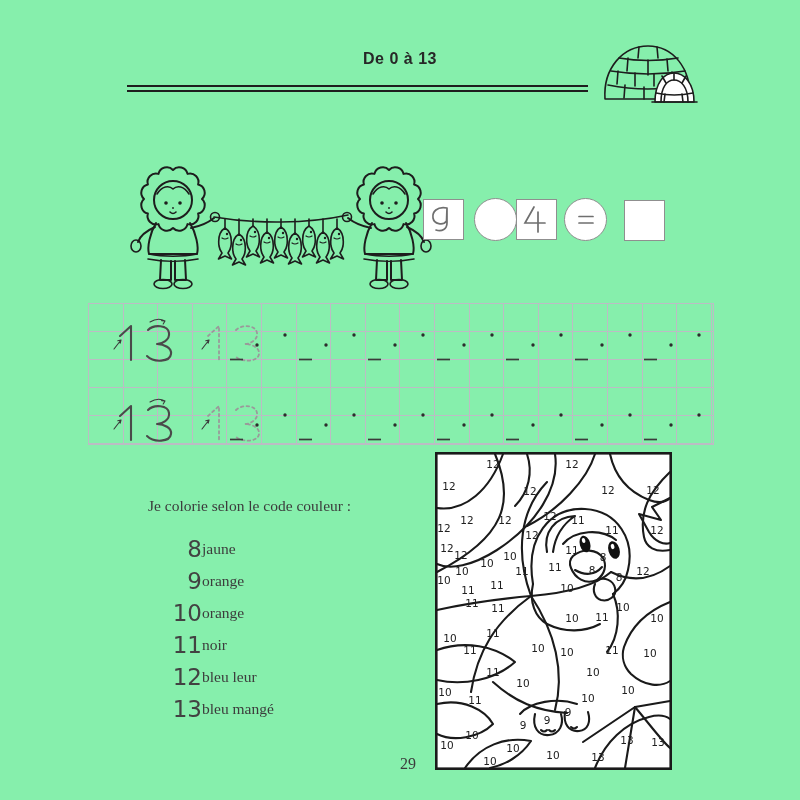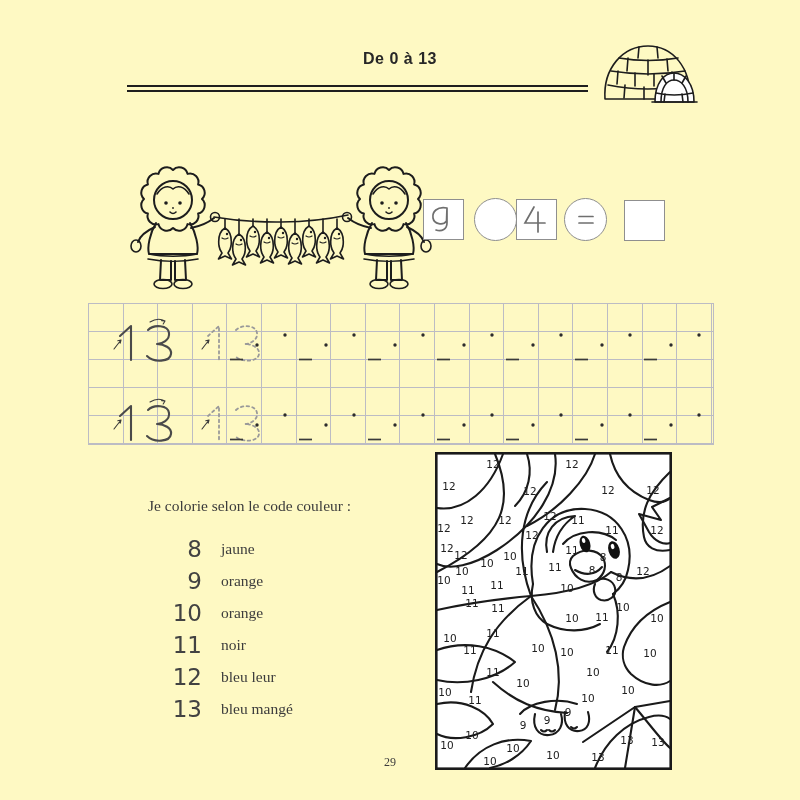--- a/index.html
+++ b/index.html
@@ -1,17 +1,17 @@
 <!DOCTYPE html>
 <html><head>
 <meta charset="utf-8">
 <style>
   html,body{margin:0;padding:0;background:#fff;}
   #page{
-    position:relative;width:800px;height:800px;background:#fef9c3;overflow:hidden;
+    position:relative;width:800px;height:800px;background:#86efac;overflow:hidden;
     font-family:"Liberation Serif",serif;color:#3a3a3a;
   }
   .abs{position:absolute;}
   
   #title{
     left:0;top:50px;width:800px;text-align:center;
     font-family:"Liberation Sans",sans-serif;font-weight:bold;font-size:16px;
     letter-spacing:.5px;color:#272727;
   }
   #rule{
@@ -36,28 +36,28 @@
   }
   #grid-marks{left:88px;top:303px;}
   
   #cc-head{left:148px;top:497px;font-size:15.5px;color:#3c3c3c;text-align:center;}
   #cc-list{left:130px;top:533px;}
   .cc-row{display:flex;align-items:center;height:32px;}
   .cc-num{
     width:72px;text-align:right;font-family:"DejaVu Sans",sans-serif;
     font-size:23px;color:#424242;line-height:1;
   }
-  .cc-name{margin-left:19px;font-size:15.5px;font-family:"Liberation Serif",serif;color:#3c3c3c;}
+  .cc-name{font-size:15.5px;font-family:"Liberation Serif",serif;color:#3c3c3c;}
   
   #puzzle{left:435px;top:452px;}
   #puzzle text{
     font-family:"DejaVu Sans",sans-serif;font-size:10.5px;fill:#202020;
     text-anchor:middle;
   }
-  #pagenum{left:384px;top:755px;width:32px;text-align:left;font-size:12px;color:#3c3c3c;}
+  #pagenum{left:384px;top:755px;width:32px;text-align:right;font-size:16px;color:#3c3c3c;}
   svg{display:block;}
   .ink{stroke:#1d1d1d;fill:none;stroke-width:2;stroke-linecap:round;stroke-linejoin:round;}
   .thin{stroke-width:1.6;}
 </style>
 </head>
 <body>
 
 <div id="page">
 
   <div id="title" class="abs">De 0 à 13</div>

